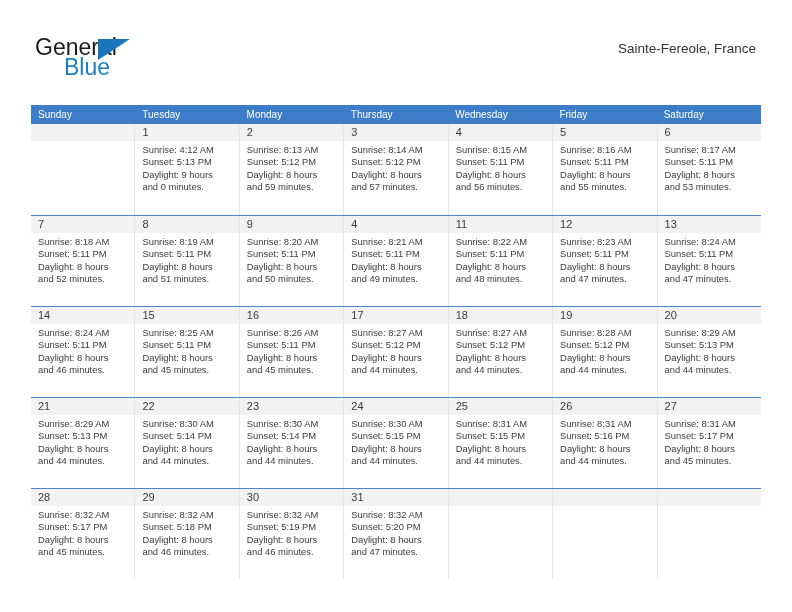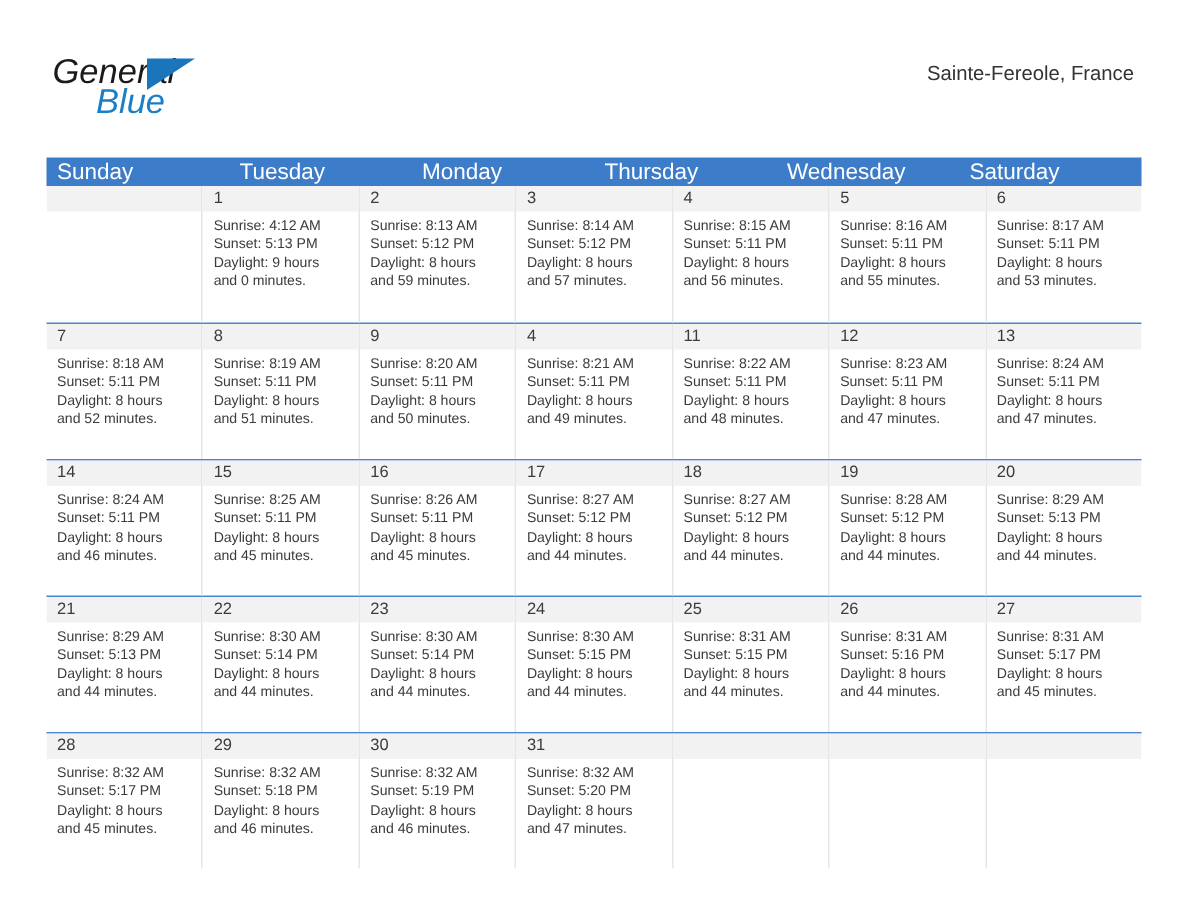--- a/index.html
+++ b/index.html
@@ -27,21 +27,20 @@
     top: 0;
     width: 792px;
     height: 100px;
   }
   .logo {
     position: absolute;
     left: 35px;
     top: 36px;
     width: 190px;
     height: 52px;
-    font-style: italic;
   }
   .logo-general {
     position: absolute;
     left: 0;
     top: 0;
     font-size: 23px;
     color: #1a1a1a;
     letter-spacing: 0px;
     line-height: 23px;
     font-family: "Liberation Sans", sans-serif;
@@ -95,21 +94,21 @@
     width: 730px;
   }
   .weekday-row {
     display: flex;
     background: #3d7cc9;
     height: 19px;
   }
   .weekday {
     flex: 1 1 0;
     color: #ffffff;
-    font-size: 15px;
+    font-size: 10px;
     line-height: 19px;
     padding-left: 7px;
     box-sizing: border-box;
     white-space: nowrap;
     font-family: "Liberation Sans", sans-serif;
   }
 
   .week {
     display: flex;
     height: 91px;
@@ -171,20 +170,21 @@
     </div>
   </div>
 
   <div class="calendar">
     <div class="weekday-row">
         <div class="weekday">Sunday</div>
         <div class="weekday">Tuesday</div>
         <div class="weekday">Monday</div>
         <div class="weekday">Thursday</div>
         <div class="weekday">Wednesday</div>
+        <div class="weekday">Friday</div>
         <div class="weekday">Saturday</div>
       </div>
     <div id="weeks-container">
         <div class="week">
           <div class="day-cell empty">
             <div class="day-number"></div>
           </div>
           <div class="day-cell">
             <div class="day-number">1</div>
             <div class="day-info">

